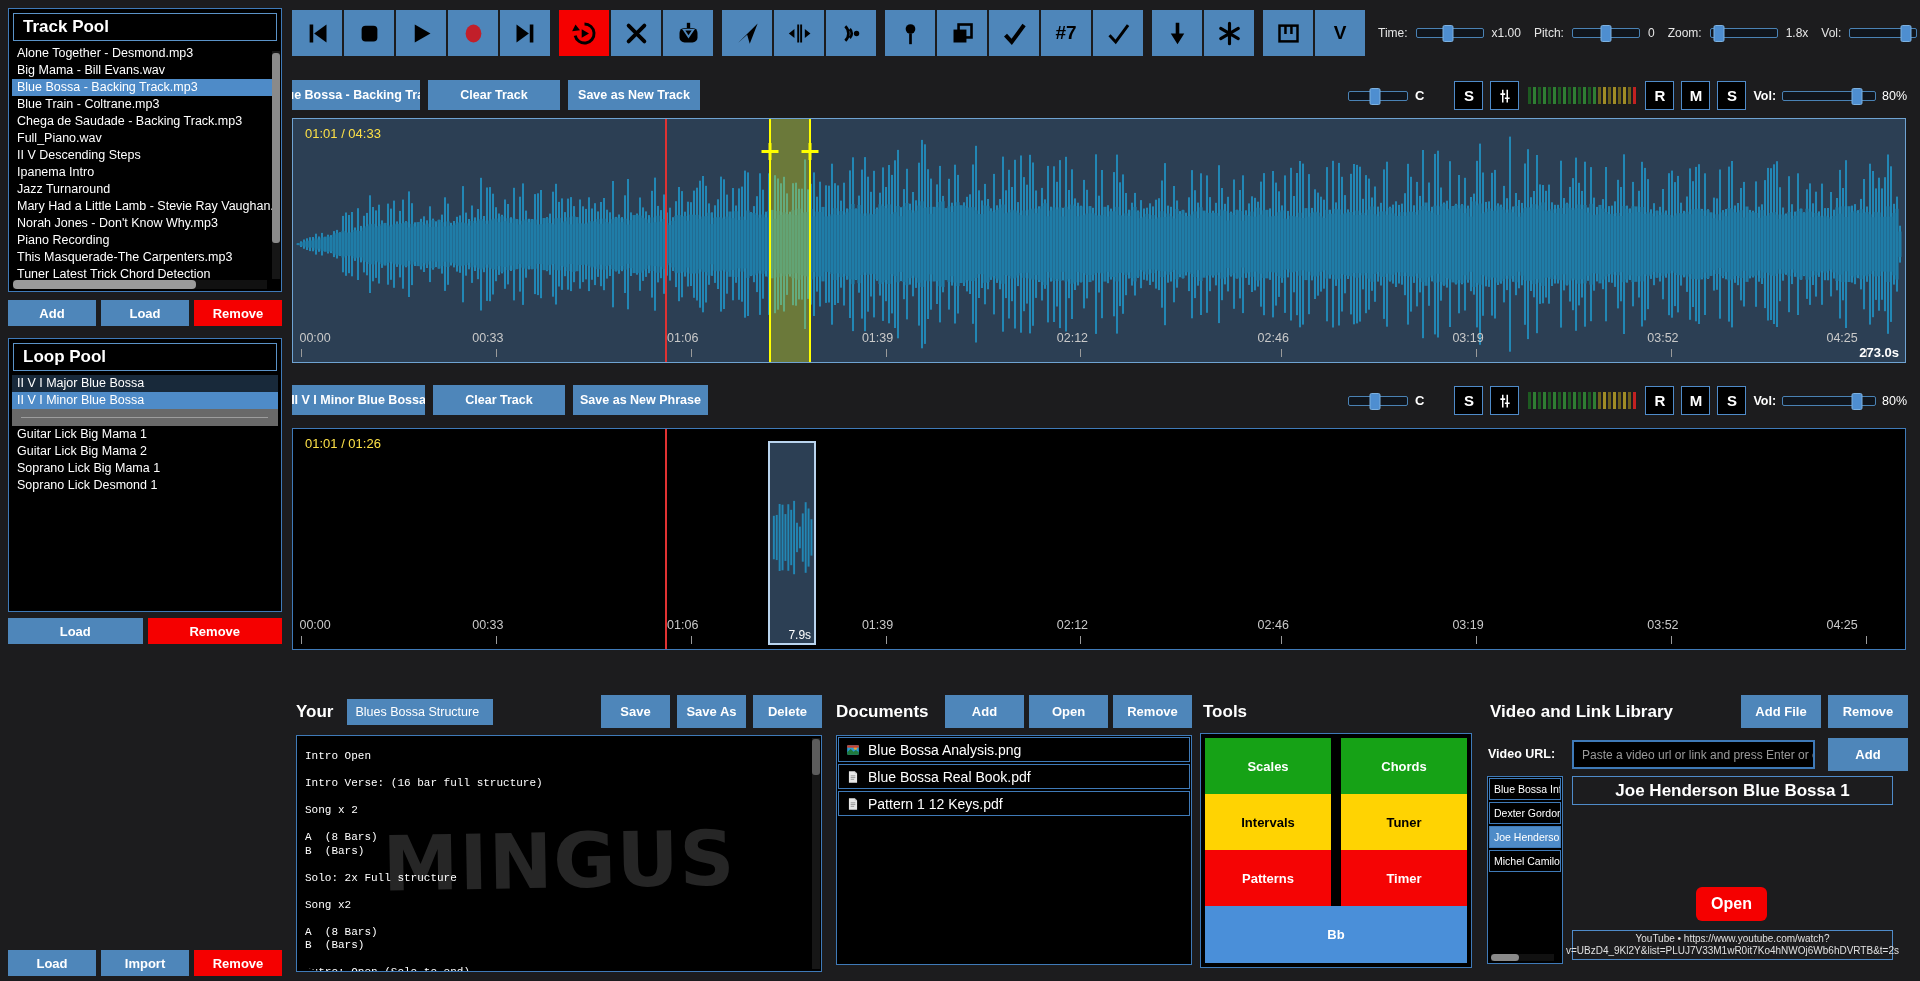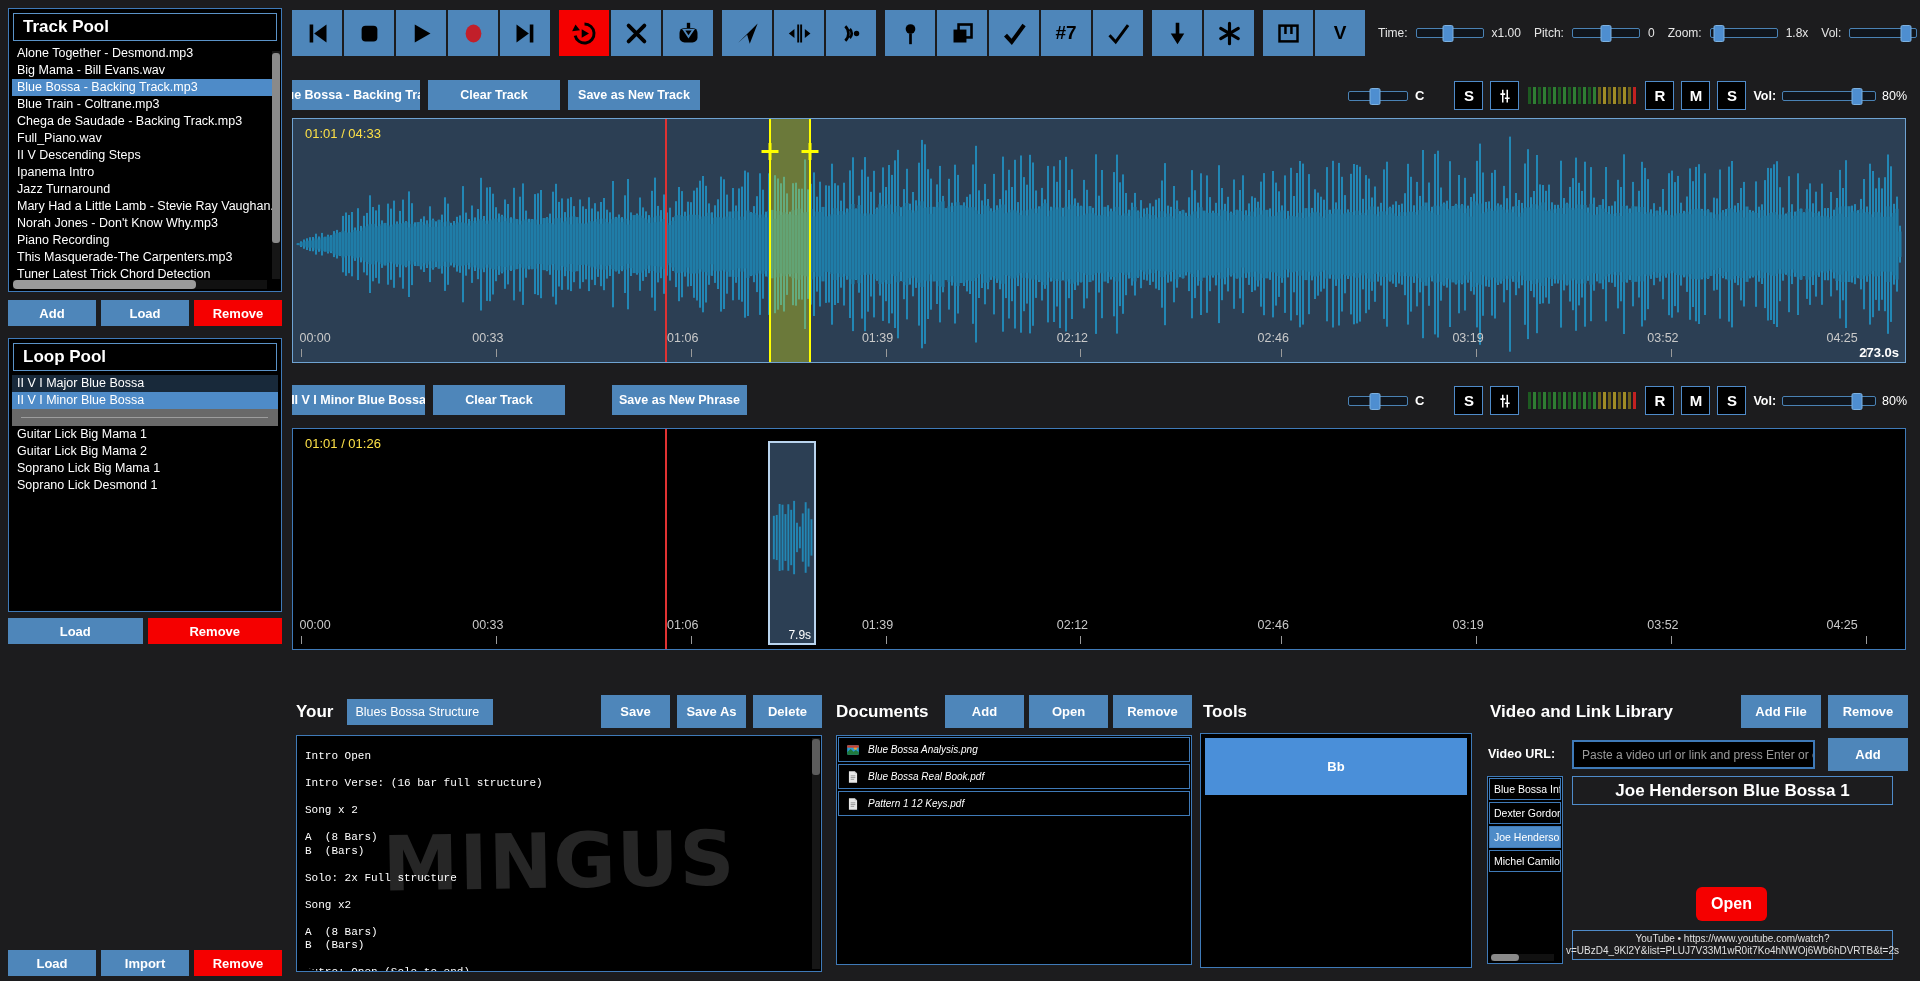--- a/index.html
+++ b/index.html
@@ -71,21 +71,21 @@
   
   #notes-chip{margin-left:14px;width:146px;height:26px;background:#4e86ba;font-size:12.5px;display:flex;align-items:center;padding-left:8px;box-sizing:border-box;}
   #notes-head .btn{width:69px;height:33px;margin-left:7px;}
   #notes-text{position:absolute;inset:0;padding:14px 14px 0 8px;margin:0;font-family:"Liberation Mono","DejaVu Sans Mono",monospace;
               font-size:11px;line-height:13.5px;color:#fff;white-space:pre;overflow:hidden;border-radius:23px;}
   #watermark{position:absolute;left:50%;top:53%;transform:translate(-50%,-50%) rotate(-1deg);
              font-size:76px;font-weight:900;letter-spacing:1px;color:#262626;font-family:"DejaVu Sans",sans-serif;}
   
   #docs-head .btn{width:79px;height:33px;margin-left:5px;}
   .docrow{height:25px;margin:1px 1px 2px 1px;border:1px solid #3f7ab8;display:flex;align-items:center;gap:8px;
-          padding-left:7px;font-size:10px;box-sizing:border-box;font-style:italic;}
+          padding-left:7px;font-size:14px;box-sizing:border-box;}
   .docrow svg{width:14px;height:14px;}
   
   .toolbtn{display:flex;align-items:center;justify-content:center;font-weight:bold;font-size:13px;cursor:pointer;}
   
   #vid-head .btn{width:80px;height:33px;}
   #vurl-input{position:absolute;background:#000;border:2px solid #3f7ab8;color:#9a9a9a;font-size:12px;
               display:flex;align-items:center;padding:0 8px;box-sizing:border-box;white-space:nowrap;overflow:hidden;}
   .vidrow{height:22px;margin:1px 1px 2px 1px;border:1px solid #3f7ab8;display:flex;align-items:center;
           padding-left:4px;font-size:10.5px;white-space:nowrap;overflow:hidden;box-sizing:border-box;}
   .vidrow.sel{background:#4e8bc8;}
@@ -1457,21 +1457,21 @@
         <div class="tick" style="left: calc(84.9817% + 8px);"></div>
         <div class="ruler-label last" style="left: 97.0696%;">04:25</div>
         <div class="tick" style="left: calc(97.0696% + 8px);"></div>
       </div>
     <div class="totlabel">273.0s</div>
   </div>
 
   <div class="striprow" style="top:385px;">
     <div class="btn" style="width:133px;">II V I Minor Blue Bossa</div>
     <div class="btn">Clear Track</div>
-    <div class="btn" style="width:135px;margin-left:39px;">Save as New Phrase</div>
+    <div class="btn" style="width:135px;">Save as New Phrase</div>
   </div>
   <div class="stripctl" id="strip2" style="top:384px;">
       <span class="strack" style="width: 58px;">
         <span class="sthumb" style="left: 45%;"></span>
       </span>
       <span style="font-size: 13px; font-weight: bold; margin: 0px 30px 0px 7px;">C</span>
       <div class="sqbtn">S</div>
       <div class="sqbtn">
         <svg viewBox="0 0 24 24" width="18" height="18">
           <path d="M9 3.5v17M15 3.5v17" stroke="#fff" stroke-width="2"></path>
@@ -1620,20 +1620,28 @@
           <path d="M8 10h8M8 13h8M8 16h6" stroke="#8a8a8a" stroke-width="1.4"></path>
         </svg>
         <span>Pattern 1 12 Keys.pdf</span>
       </div>
     </div>
 
   <div class="sechead" style="left:1203px;top:695px;">
     <div class="sectitle">Tools</div>
   </div>
   <div class="box" id="tools-box" style="left:1200px;top:733px;width:272px;height:235px;padding:4px;">
+      <div style="display: grid; grid-template-columns: 1fr 1fr; column-gap: 10px; height: 168px;">
+        <div class="toolbtn" style="background: rgb(22, 162, 22); color: rgb(255, 255, 255);">Scales</div>
+        <div class="toolbtn" style="background: rgb(22, 162, 22); color: rgb(255, 255, 255);">Chords</div>
+        <div class="toolbtn" style="background: rgb(255, 211, 2); color: rgb(0, 0, 0);">Intervals</div>
+        <div class="toolbtn" style="background: rgb(255, 211, 2); color: rgb(0, 0, 0);">Tuner</div>
+        <div class="toolbtn" style="background: rgb(245, 4, 4); color: rgb(255, 255, 255);">Patterns</div>
+        <div class="toolbtn" style="background: rgb(245, 4, 4); color: rgb(255, 255, 255);">Timer</div>
+      </div>
       <div class="toolbtn" style="height: 57px; margin-top: 0px; background: rgb(74, 143, 217); color: rgb(255, 255, 255);">Bb</div>
     </div>
 
   <div class="sechead" id="vid-head" style="left:1490px;top:695px;width:418px;">
     <div class="sectitle">Video and Link Library</div>
     <div style="flex:1;"></div>
     <div class="btn" style="margin-right:7px;">Add File</div>
     <div class="btn">Remove</div>
   </div>
   <div class="abs" style="left:1488px;top:747px;font-size:12.5px;font-weight:bold;">Video URL:</div>

